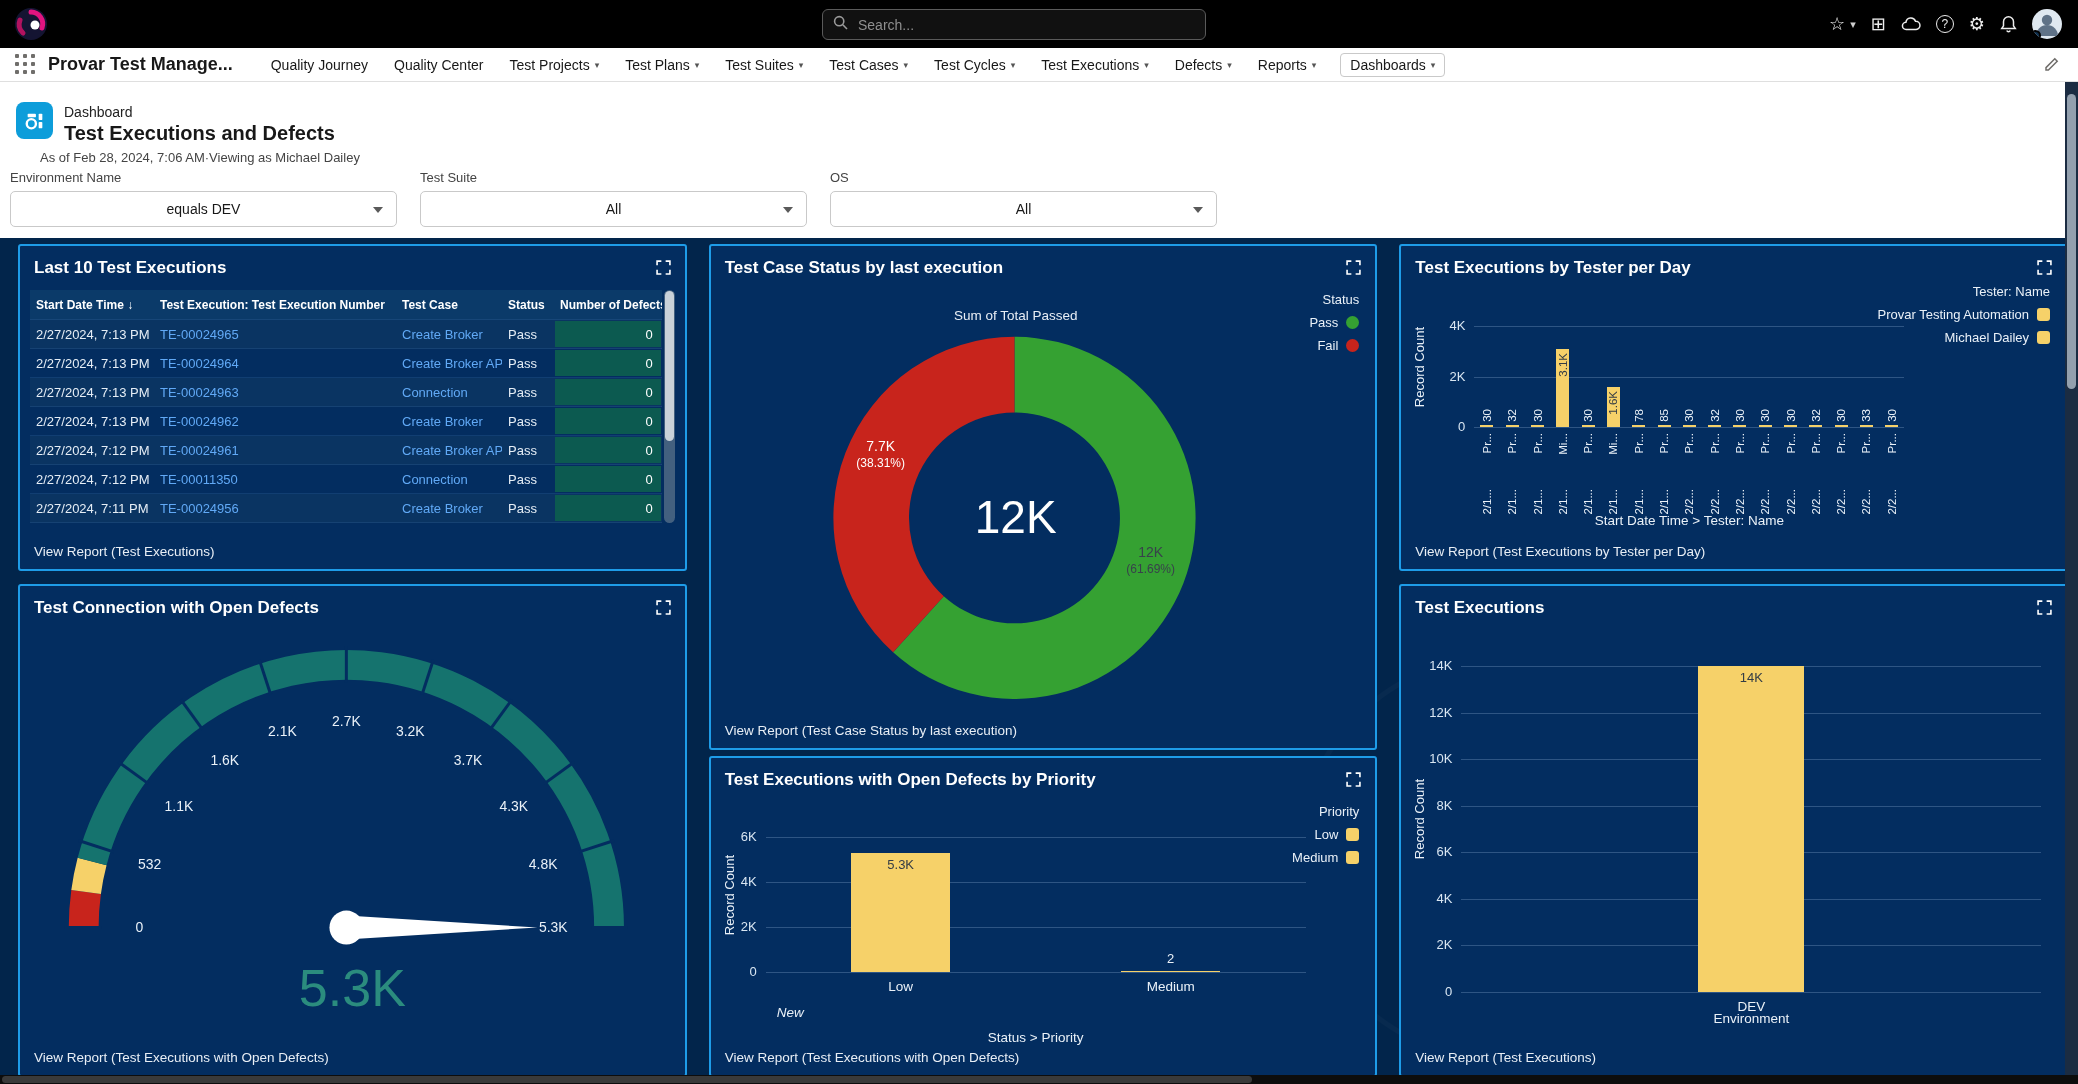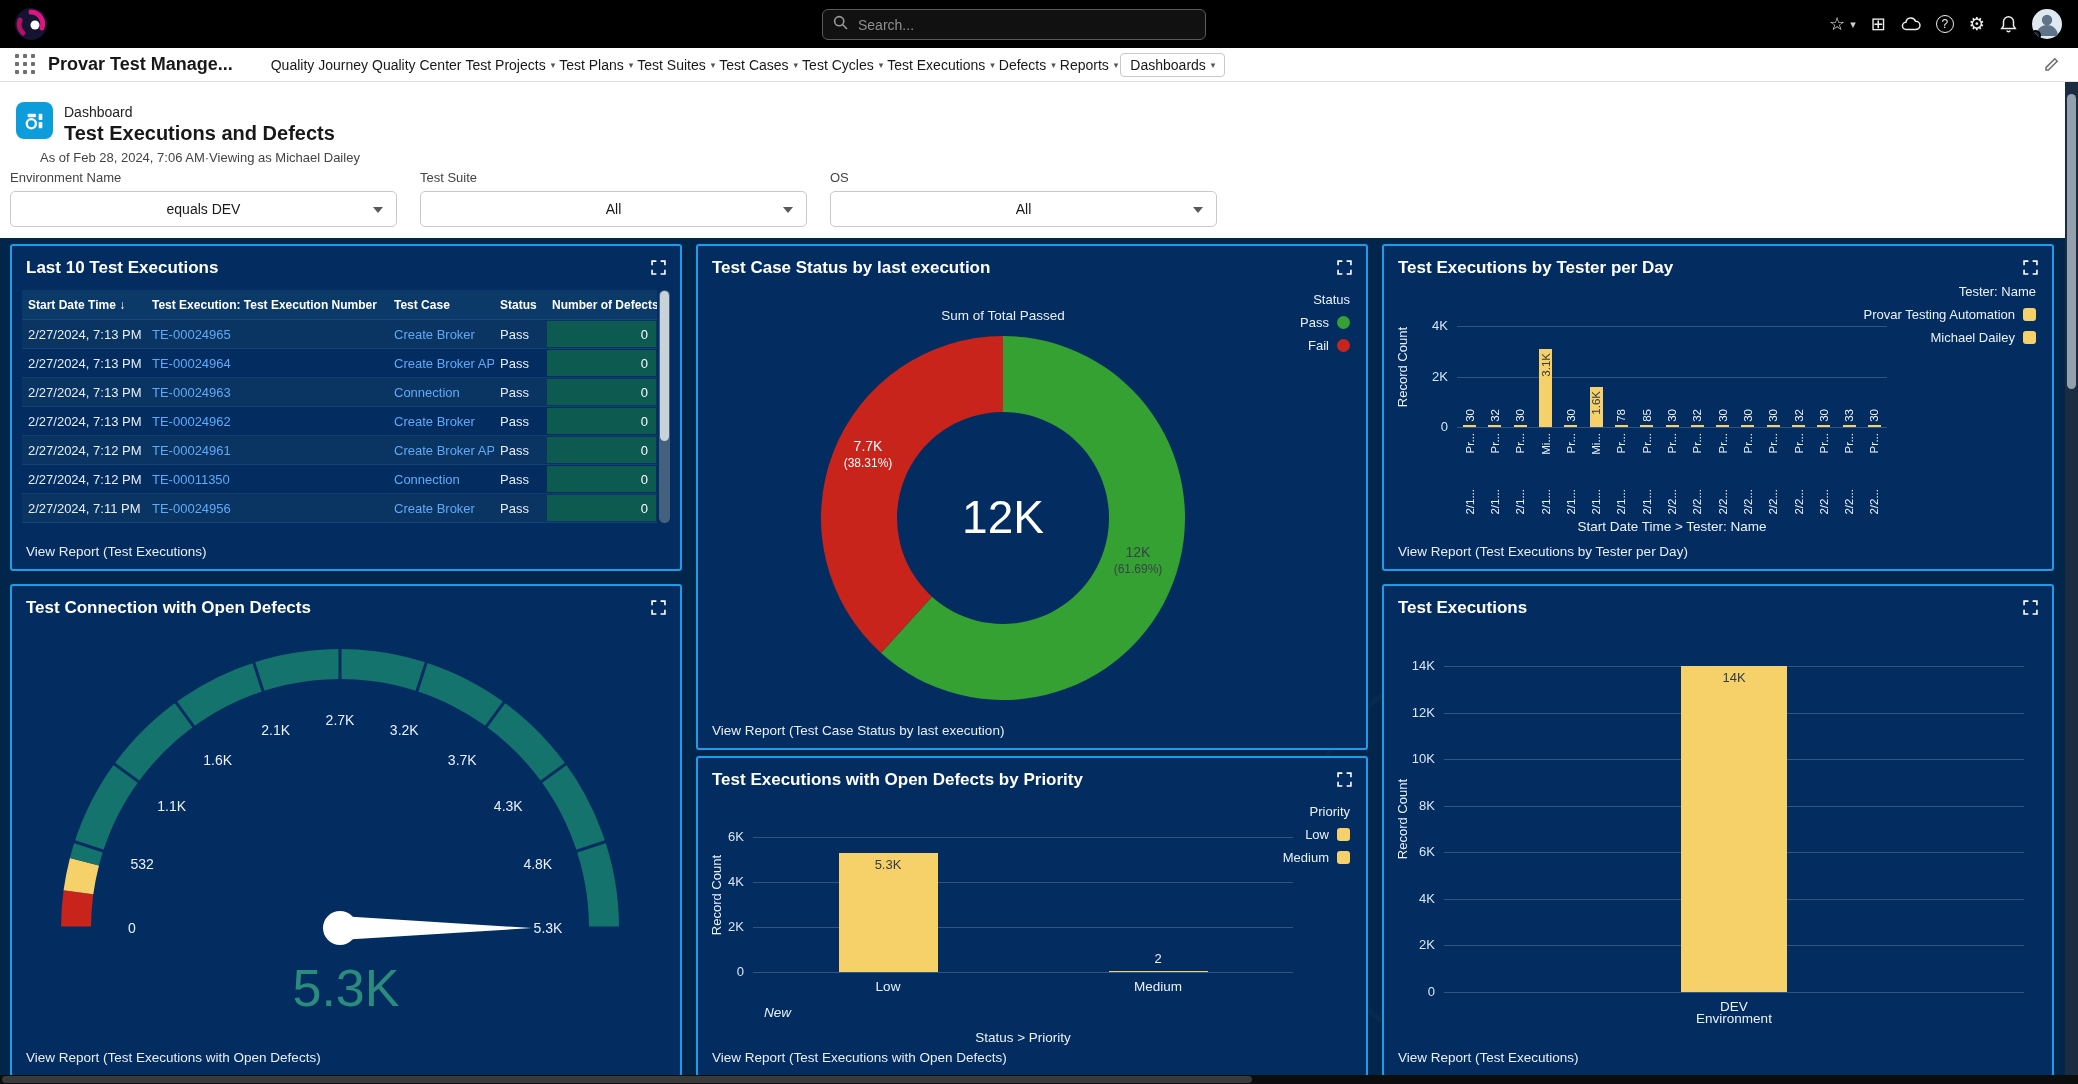--- a/index.html
+++ b/index.html
@@ -17,21 +17,21 @@
   .tico.small{font-size:11px;margin-left:-10px;color:#cfcfcf;}
   .icon-circle{width:18px;height:18px;border:1.6px solid #ededed;border-radius:50%;font-size:12px;display:flex;align-items:center;justify-content:center;cursor:pointer;}
   .avatar{width:30px;height:30px;border-radius:50%;background:#dfe8f0;overflow:hidden;position:relative;cursor:pointer;}
   .avatar .badge{position:absolute;left:-2px;bottom:-2px;width:11px;height:11px;border-radius:50%;background:#0b2e4e;border:2px solid #000;}
 
   
   .navbar{height:34px;background:#fff;border-bottom:1px solid #dfdfdf;display:flex;align-items:center;padding:0 14px;position:relative;}
   .waffle{width:24px;height:22px;display:grid;grid-template-columns:repeat(3,6px);grid-template-rows:repeat(3,6px);gap:2px;align-content:center;justify-content:center;cursor:pointer;margin-right:10px;}
   .waffle i{width:4px;height:4px;background:#706e6b;border-radius:1px;}
   .app-name{font-size:18px;font-weight:700;color:#181818;margin-right:36px;white-space:nowrap;}
-  .nav-items{display:flex;align-items:center;font-size:14px;color:#181818;flex:1;min-width:0;}
+  .nav-items{display:flex;gap:22px;align-items:center;font-size:14px;color:#181818;flex:1;min-width:0;}
   .nav-item{display:flex;gap:5px;align-items:center;cursor:pointer;white-space:nowrap;padding:3px 2px;}
   .nav-item .caret{font-size:9px;color:#555;}
   .nav-item.active{border:1px solid #c9c9c9;border-radius:4px;padding:3px 9px;}
   .nav-pencil{position:absolute;right:18px;top:8px;cursor:pointer;}
 
   
   .page-header{height:84px;background:#fff;position:relative;}
   .ph-icon{position:absolute;left:16px;top:20px;width:37px;height:37px;border-radius:8px;background:#0D9DDA;display:flex;align-items:center;justify-content:center;}
   .ph-type{position:absolute;left:64px;top:22px;font-size:14px;color:#222;}
   .ph-title{position:absolute;left:64px;top:40px;font-size:20px;font-weight:700;color:#181818;}
@@ -48,21 +48,21 @@
   .filter-label{font-size:13px;color:#444;margin-bottom:6px;}
   .filter-control{width:387px;height:36px;border:1px solid #c9c9c9;border-radius:5px;background:#fff;display:flex;align-items:center;justify-content:center;font-size:14px;color:#181818;position:relative;cursor:pointer;}
   .filter-control .tri{position:absolute;right:13px;top:15px;}
 
   
   .canvas{height:846px;background-color:#02254b;position:relative;display:flex;gap:14px;padding:6px 10px 0 10px;
     background-image:
       radial-gradient(circle at 340px 180px, transparent 118px, rgba(255,255,255,0.03) 119px, rgba(255,255,255,0.03) 122px, transparent 123px),
       radial-gradient(circle at 1500px 620px, transparent 198px, rgba(255,255,255,0.025) 199px, rgba(255,255,255,0.025) 203px, transparent 204px),
       radial-gradient(circle at 950px 260px, transparent 148px, rgba(255,255,255,0.025) 149px, rgba(255,255,255,0.025) 152px, transparent 153px);}
-  .col{width:672px;display:flex;flex-direction:column;}
+  .col{width:672px;display:flex;flex-direction:column;margin-left:8px;}
   .widget{position:relative;background:var(--widget-bg,#032D60);border:2px solid var(--accent-blue,#1E9CE8);border-radius:3px;color:#EAF1F8;overflow:hidden;}
   .h327{height:327px;} .h493{height:493px;} .h506{height:506px;} .h321{height:321px;}
   .mb13{margin-bottom:13px;} .mb6{margin-bottom:6px;}
   .w-head{position:absolute;top:0;left:0;right:0;height:40px;padding:12px 14px 0;display:flex;justify-content:space-between;z-index:5;}
   .w-title{font-size:17px;font-weight:600;color:#fff;margin:0;line-height:20px;}
   .expand{cursor:pointer;margin-top:2px;}
   .view-report{position:absolute;left:14px;bottom:10px;font-size:13.5px;color:#E8EEF5;cursor:pointer;z-index:5;text-decoration:none;}
   .chartbox{position:absolute;inset:0;}
   .fillsvg{position:absolute;inset:0;width:100%;height:100%;}
 
@@ -574,21 +574,21 @@
           <div class="vtext" style="left: 432.8px; top: 243px;">2/2...</div>
           <div class="vbar" style="left: 458.6px; width: 13px; top: 179px; height: 2px;"></div>
           <div class="vtext" style="left: 458.1px; bottom: 147px;">33</div>
           <div class="vtext" style="left: 458.1px; top: 187px;">Pr...</div>
           <div class="vtext" style="left: 458.1px; top: 243px;">2/2...</div>
           <div class="vbar" style="left: 483.9px; width: 13px; top: 179px; height: 2px;"></div>
           <div class="vtext" style="left: 483.4px; bottom: 147px;">30</div>
           <div class="vtext" style="left: 483.4px; top: 187px;">Pr...</div>
           <div class="vtext" style="left: 483.4px; top: 243px;">2/2...</div>
         </div>
-      <div class="xcaption" style="left:73px;width:430px;top:273px;">Start Date Time  &gt;  Tester: Name</div>
+      <div class="xcaption" style="left:73px;width:430px;top:267px;">Start Date Time  &gt;  Tester: Name</div>
       <a class="view-report">View Report (Test Executions by Tester per Day)</a>
     </div>
 
     <div class="widget h493" id="w-env">
       <div class="w-head">
         <h2 class="w-title">Test Executions</h2>
         <span class="expand"><svg width="15" height="15" viewBox="0 0 14 14">
               <path d="M1 5V1h4M9 1h4v4M13 9v4H9M5 13H1V9" fill="none" stroke="#fff" stroke-width="1.5"></path>
             </svg></span>
       </div>

